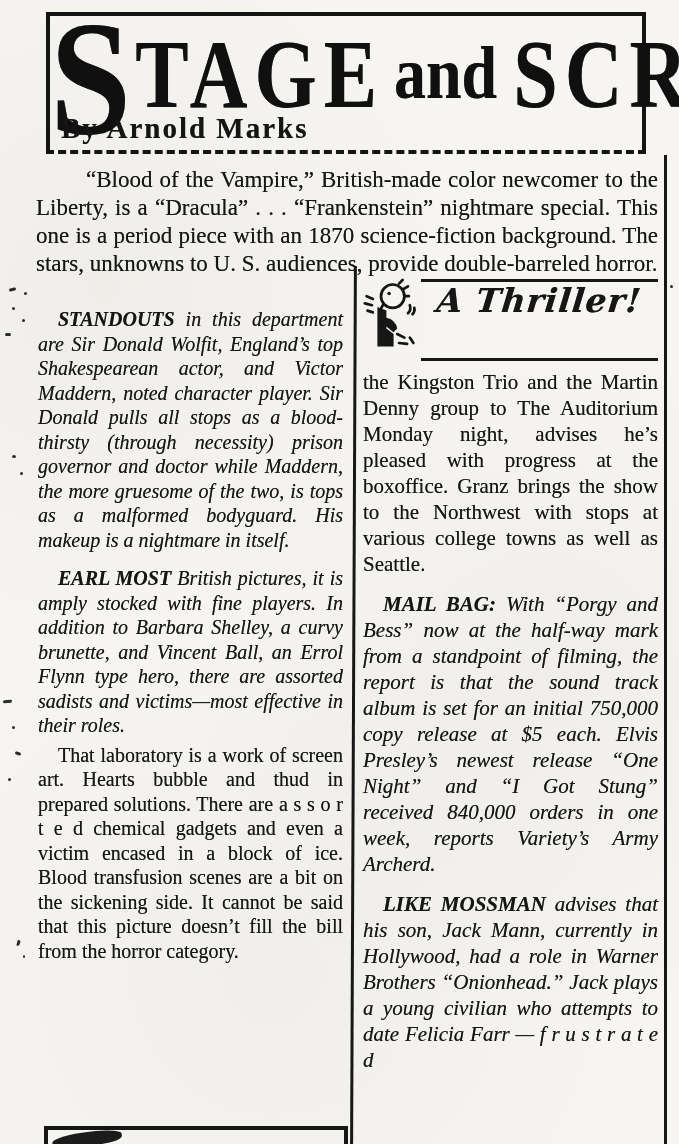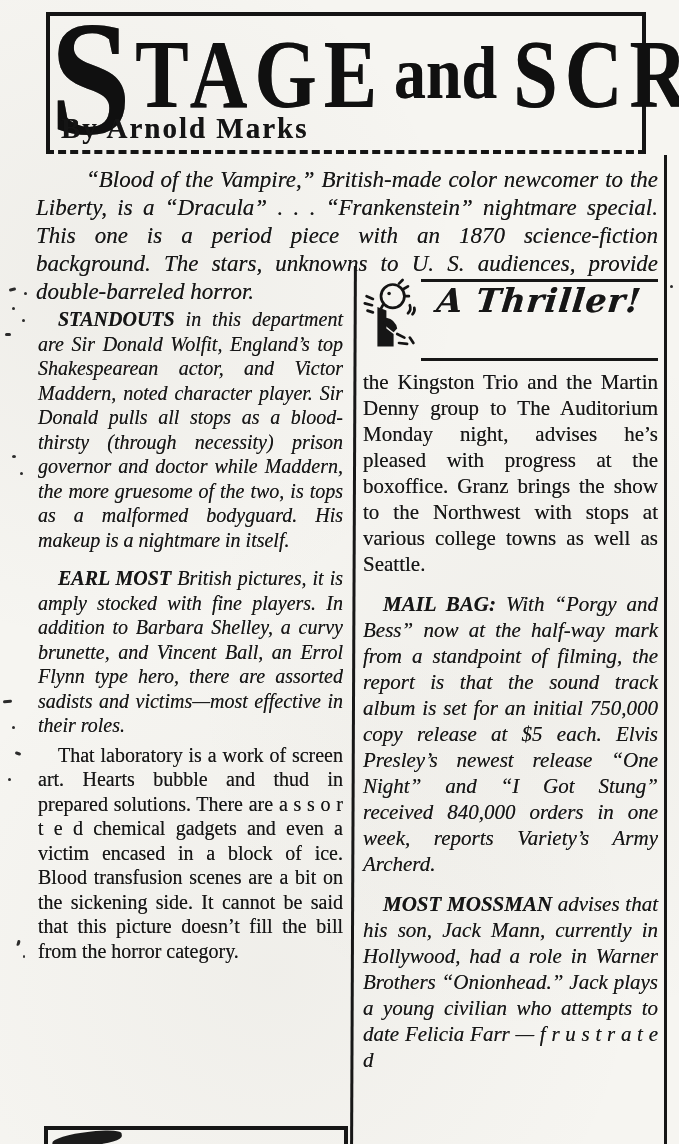--- a/index.html
+++ b/index.html
@@ -35,21 +35,20 @@
   .m-byline{
     position:absolute;left:11px;right:30px;top:96px;text-align:left;
     font-size:29px;letter-spacing:2px;font-weight:bold;color:#151515;
   }
 
   
   .intro{
     position:absolute;left:36px;top:166px;width:622px;
     font-size:23px;line-height:28px;text-align:justify;text-indent:50px;
     margin:0;
-    font-style:italic;
   }
 
   
   .columns{position:absolute;left:38px;top:285px;width:620px;display:flex;}
   .col-left{width:305px;padding-top:8px;font-size:20px;line-height:24.5px;}
   .col-right{margin-left:20px;width:295px;font-size:21px;line-height:26px;}
   .para{margin:0 0 5px;text-align:justify;text-indent:20px;}
   .para--first{text-indent:0;}
   .para--section{margin-top:14px;font-style:italic;}
   .lead{font-weight:bold;}
@@ -132,21 +131,21 @@
             <path d="M26 44 q10 2 12 12 l-4 4 q-8 -6 -12 -10 Z" fill="#161616"></path>
           </svg>
         </div>
         <div class="thriller-box">
           <span class="thriller-title">A Thriller!</span>
         </div>
       </div>
 
       <p class="para para--first"><span>the Kingston Trio and the Martin Denny group to The Auditorium Monday night, advises he’s pleased with progress at the boxoffice. Granz brings the show to the Northwest with stops at various college towns as well as Seattle.</span></p>
       <p class="para para--section"><span class="lead">MAIL BAG:</span><span> With “Porgy and Bess” now at the half-way mark from a standpoint of filming, the report is that the sound track album is set for an initial 750,000 copy release at $5 each. Elvis Presley’s newest release “One Night” and “I Got Stung” received 840,000 orders in one week, reports Variety’s Army Archerd.</span></p>
-      <p class="para para--section"><span class="lead">MOST MOSSMAN</span><span> advises that his son, Jack Mann, currently in Hollywood, had a role in Warner Brothers “Onionhead.” Jack plays a young civilian who attempts to date Felicia Farr — f r u s t r a t e d</span></p>
+      <p class="para para--section"><span class="lead">LIKE MOSSMAN</span><span> advises that his son, Jack Mann, currently in Hollywood, had a role in Warner Brothers “Onionhead.” Jack plays a young civilian who attempts to date Felicia Farr — f r u s t r a t e d</span></p>
     </div>
   </div>
 
   <div class="next-box">
     <div class="next-box-scribble"></div>
   </div>
 
   <div class="speck speck--dash" style="left:9px;top:288px;width:7px;height:3px;transform:rotate(-12deg);"></div>
   <div class="speck" style="left:24px;top:292px;width:3px;height:3px;"></div>
   <div class="speck" style="left:12px;top:307px;width:3px;height:3px;"></div>

